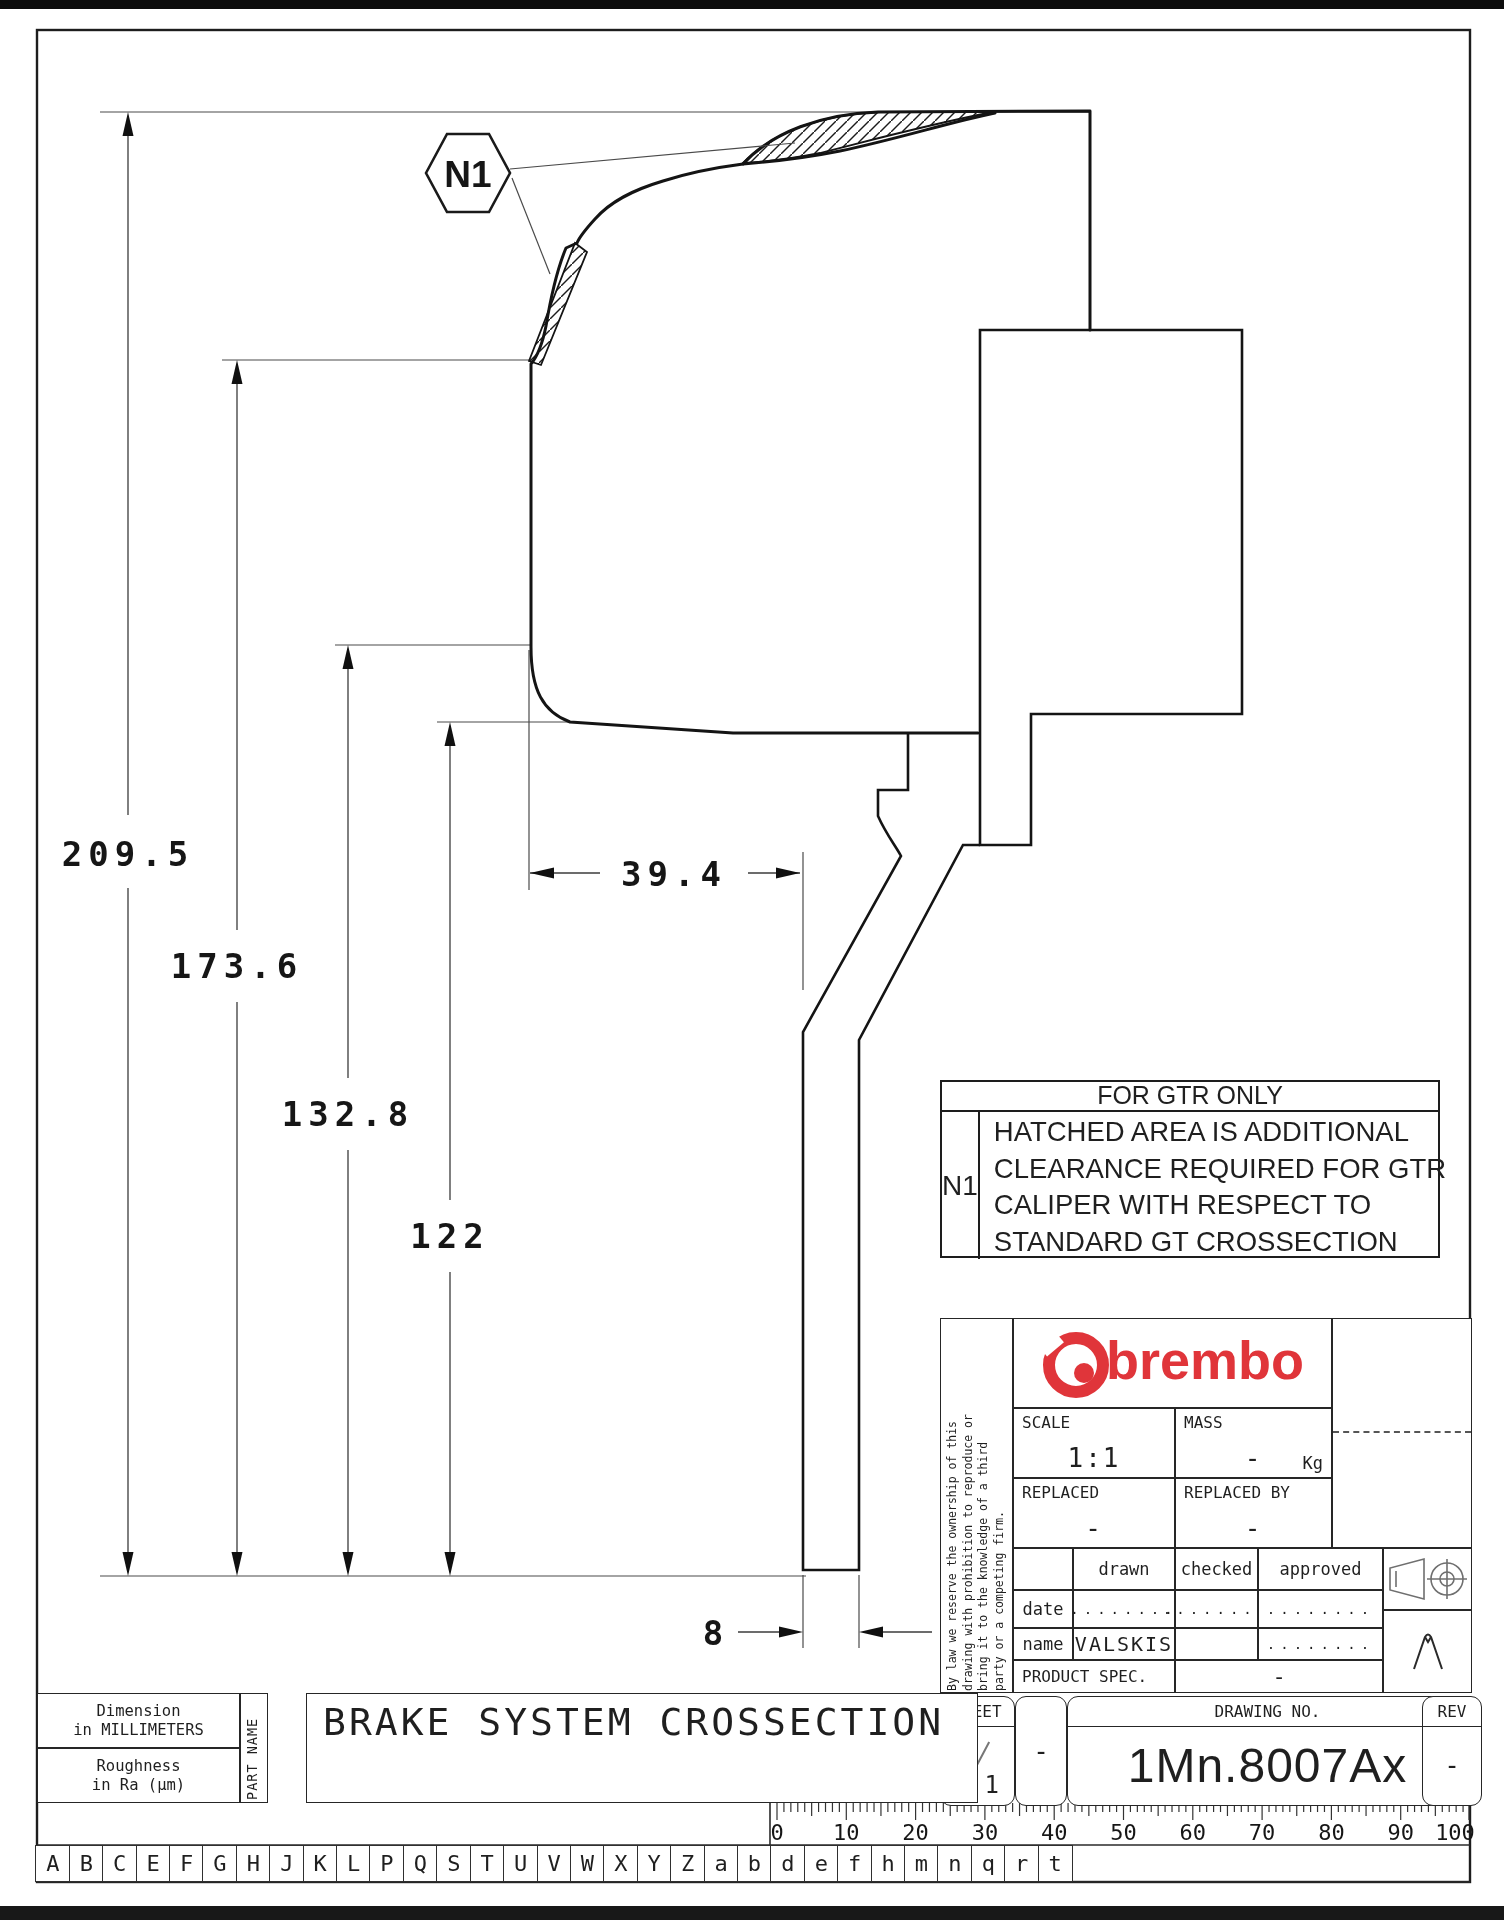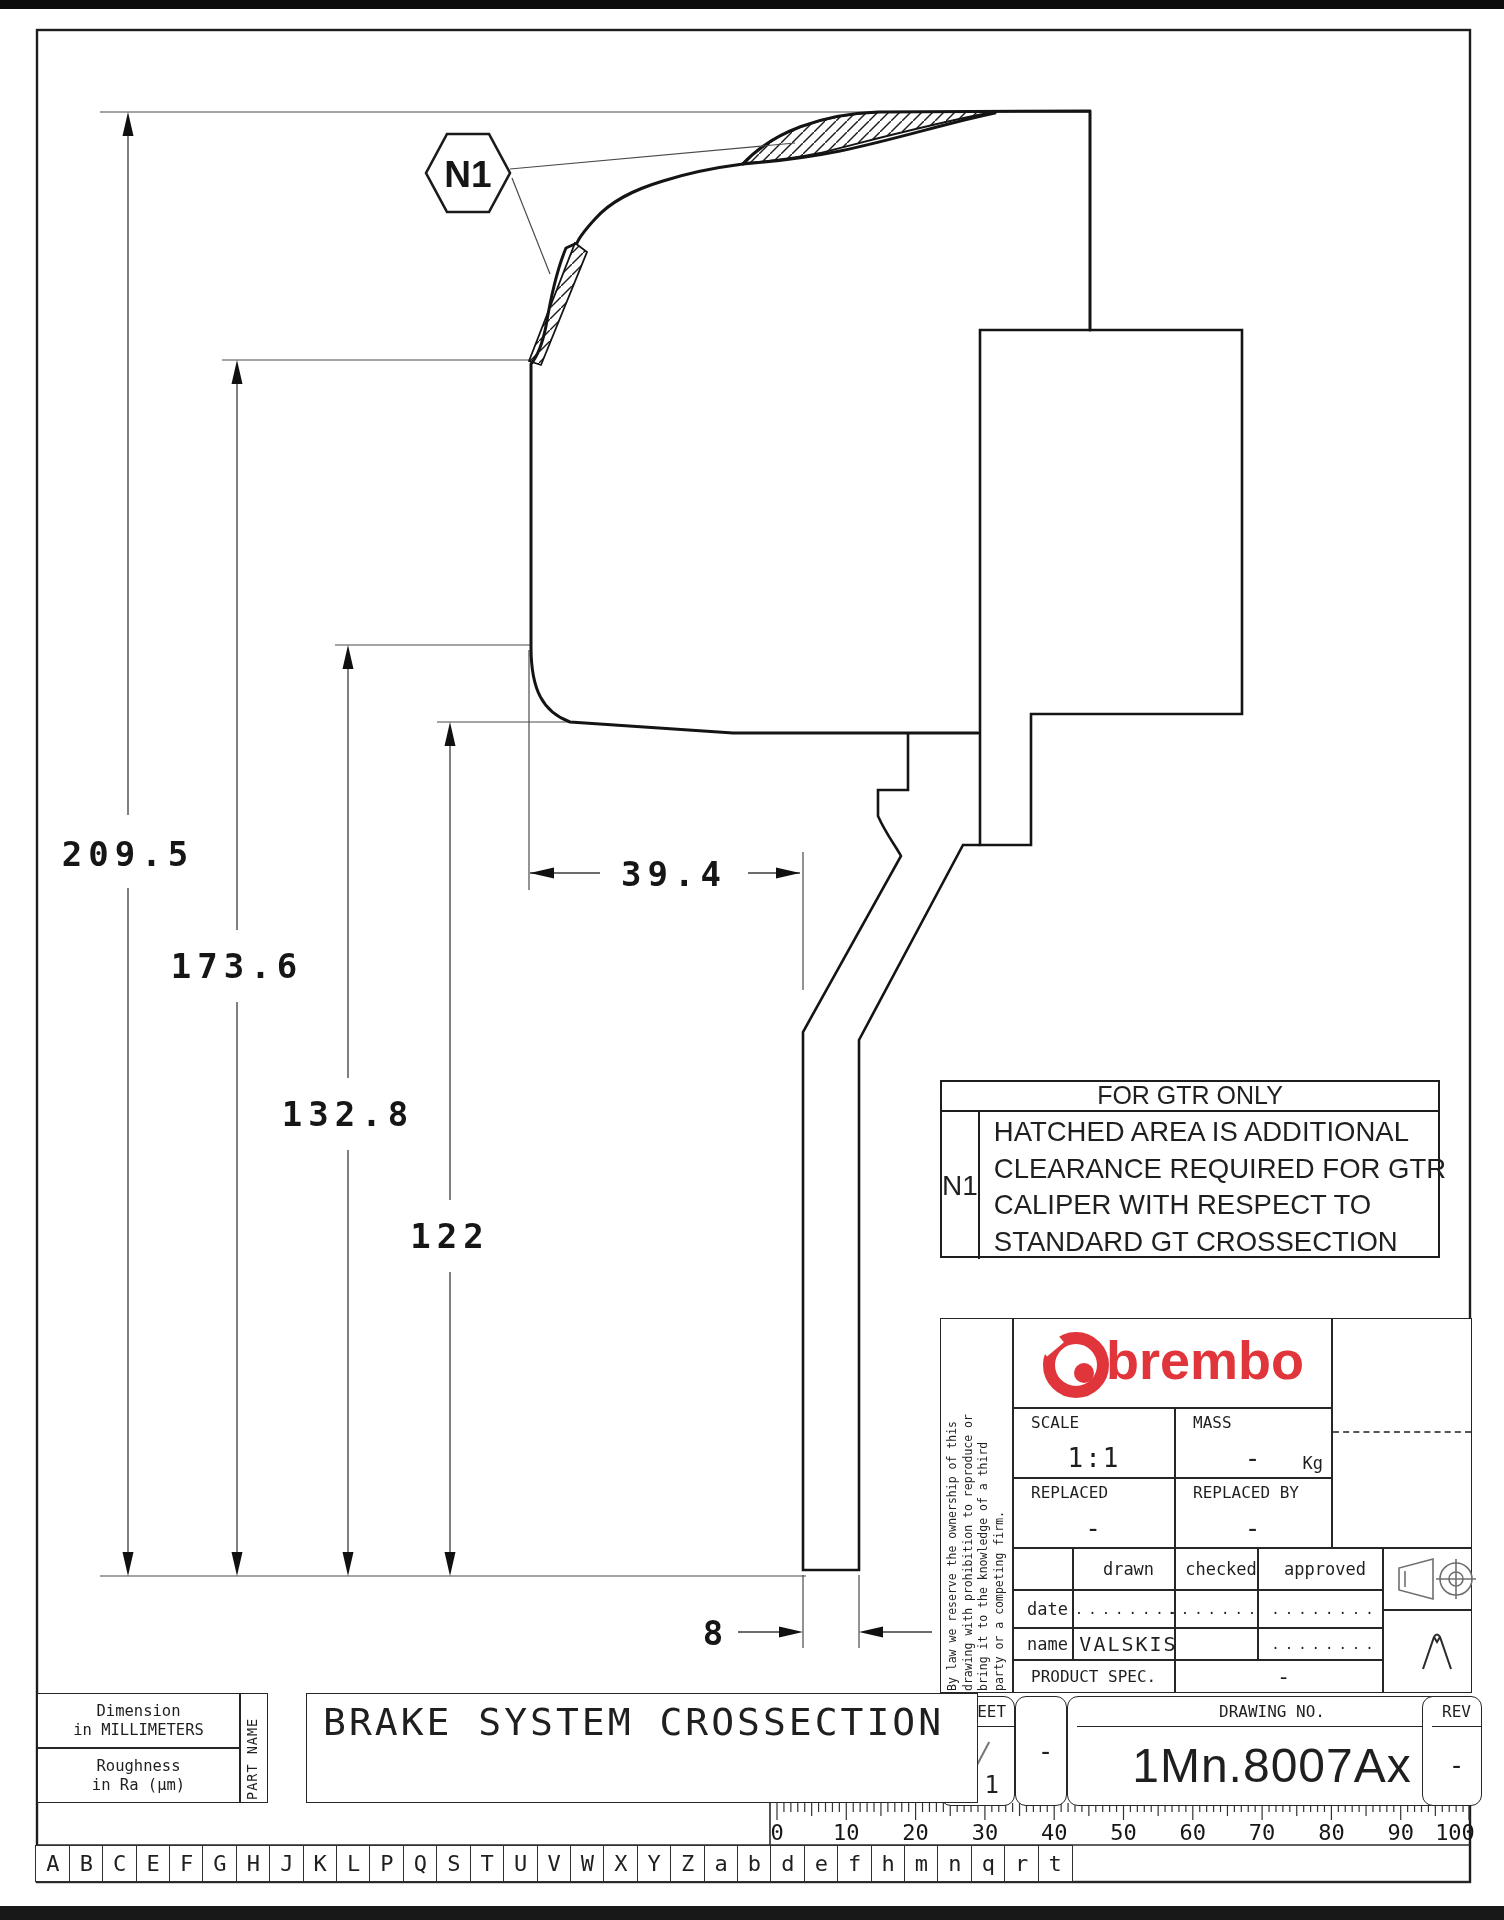--- a/index.html
+++ b/index.html
@@ -30,21 +30,21 @@
   
   .note{left:940px;top:1080px;width:500px;height:178px;border:2.4px solid #1d1d1d;background:#fff;}
   .note-title{height:28px;border-bottom:2px solid #1d1d1d;text-align:center;
       font-family:"Liberation Sans",sans-serif;font-size:25px;line-height:27px;}
   .note-body{display:flex;height:147px;}
   .note-ref{width:57px;border-right:2px solid #1d1d1d;display:flex;align-items:center;justify-content:center;
       font-family:"Liberation Sans",sans-serif;font-size:28px;}
   .note-lines{flex:1;padding:2px 0 0 14px;font-family:"Liberation Sans",sans-serif;font-size:27.5px;line-height:36.5px;white-space:nowrap;}
   
   .tb{left:940px;top:1318px;width:532px;height:485px;background:#fff;}
-  .tb .cell{position:absolute;box-sizing:border-box;border:1.6px solid #262626;background:#fff;padding-left:9px;}
+  .tb .cell{position:absolute;box-sizing:border-box;border:1.6px solid #262626;background:#fff;}
   .lab{font-size:16px;padding:4px 0 0 8px;}
   .cen{display:flex;align-items:center;justify-content:center;}
   .tb-disc{left:0;top:0;width:73px;height:375px;}
   .disc-rot{position:absolute;left:4px;top:372px;width:372px;height:66px;
       transform:rotate(-90deg);transform-origin:0 0;font-size:11.5px;line-height:15.5px;white-space:nowrap;}
   .tb-logo{left:73px;top:0;width:319px;height:90px;}
   .brand-txt{position:absolute;left:92px;top:14px;font-family:"Liberation Sans",sans-serif;
       font-size:54px;font-weight:700;color:#e0353a;letter-spacing:0px;line-height:54px;}
   .tb-ne{left:392px;top:0;width:140px;height:230px;}
   .tb-scale{left:73px;top:90px;width:162px;height:70px;}

